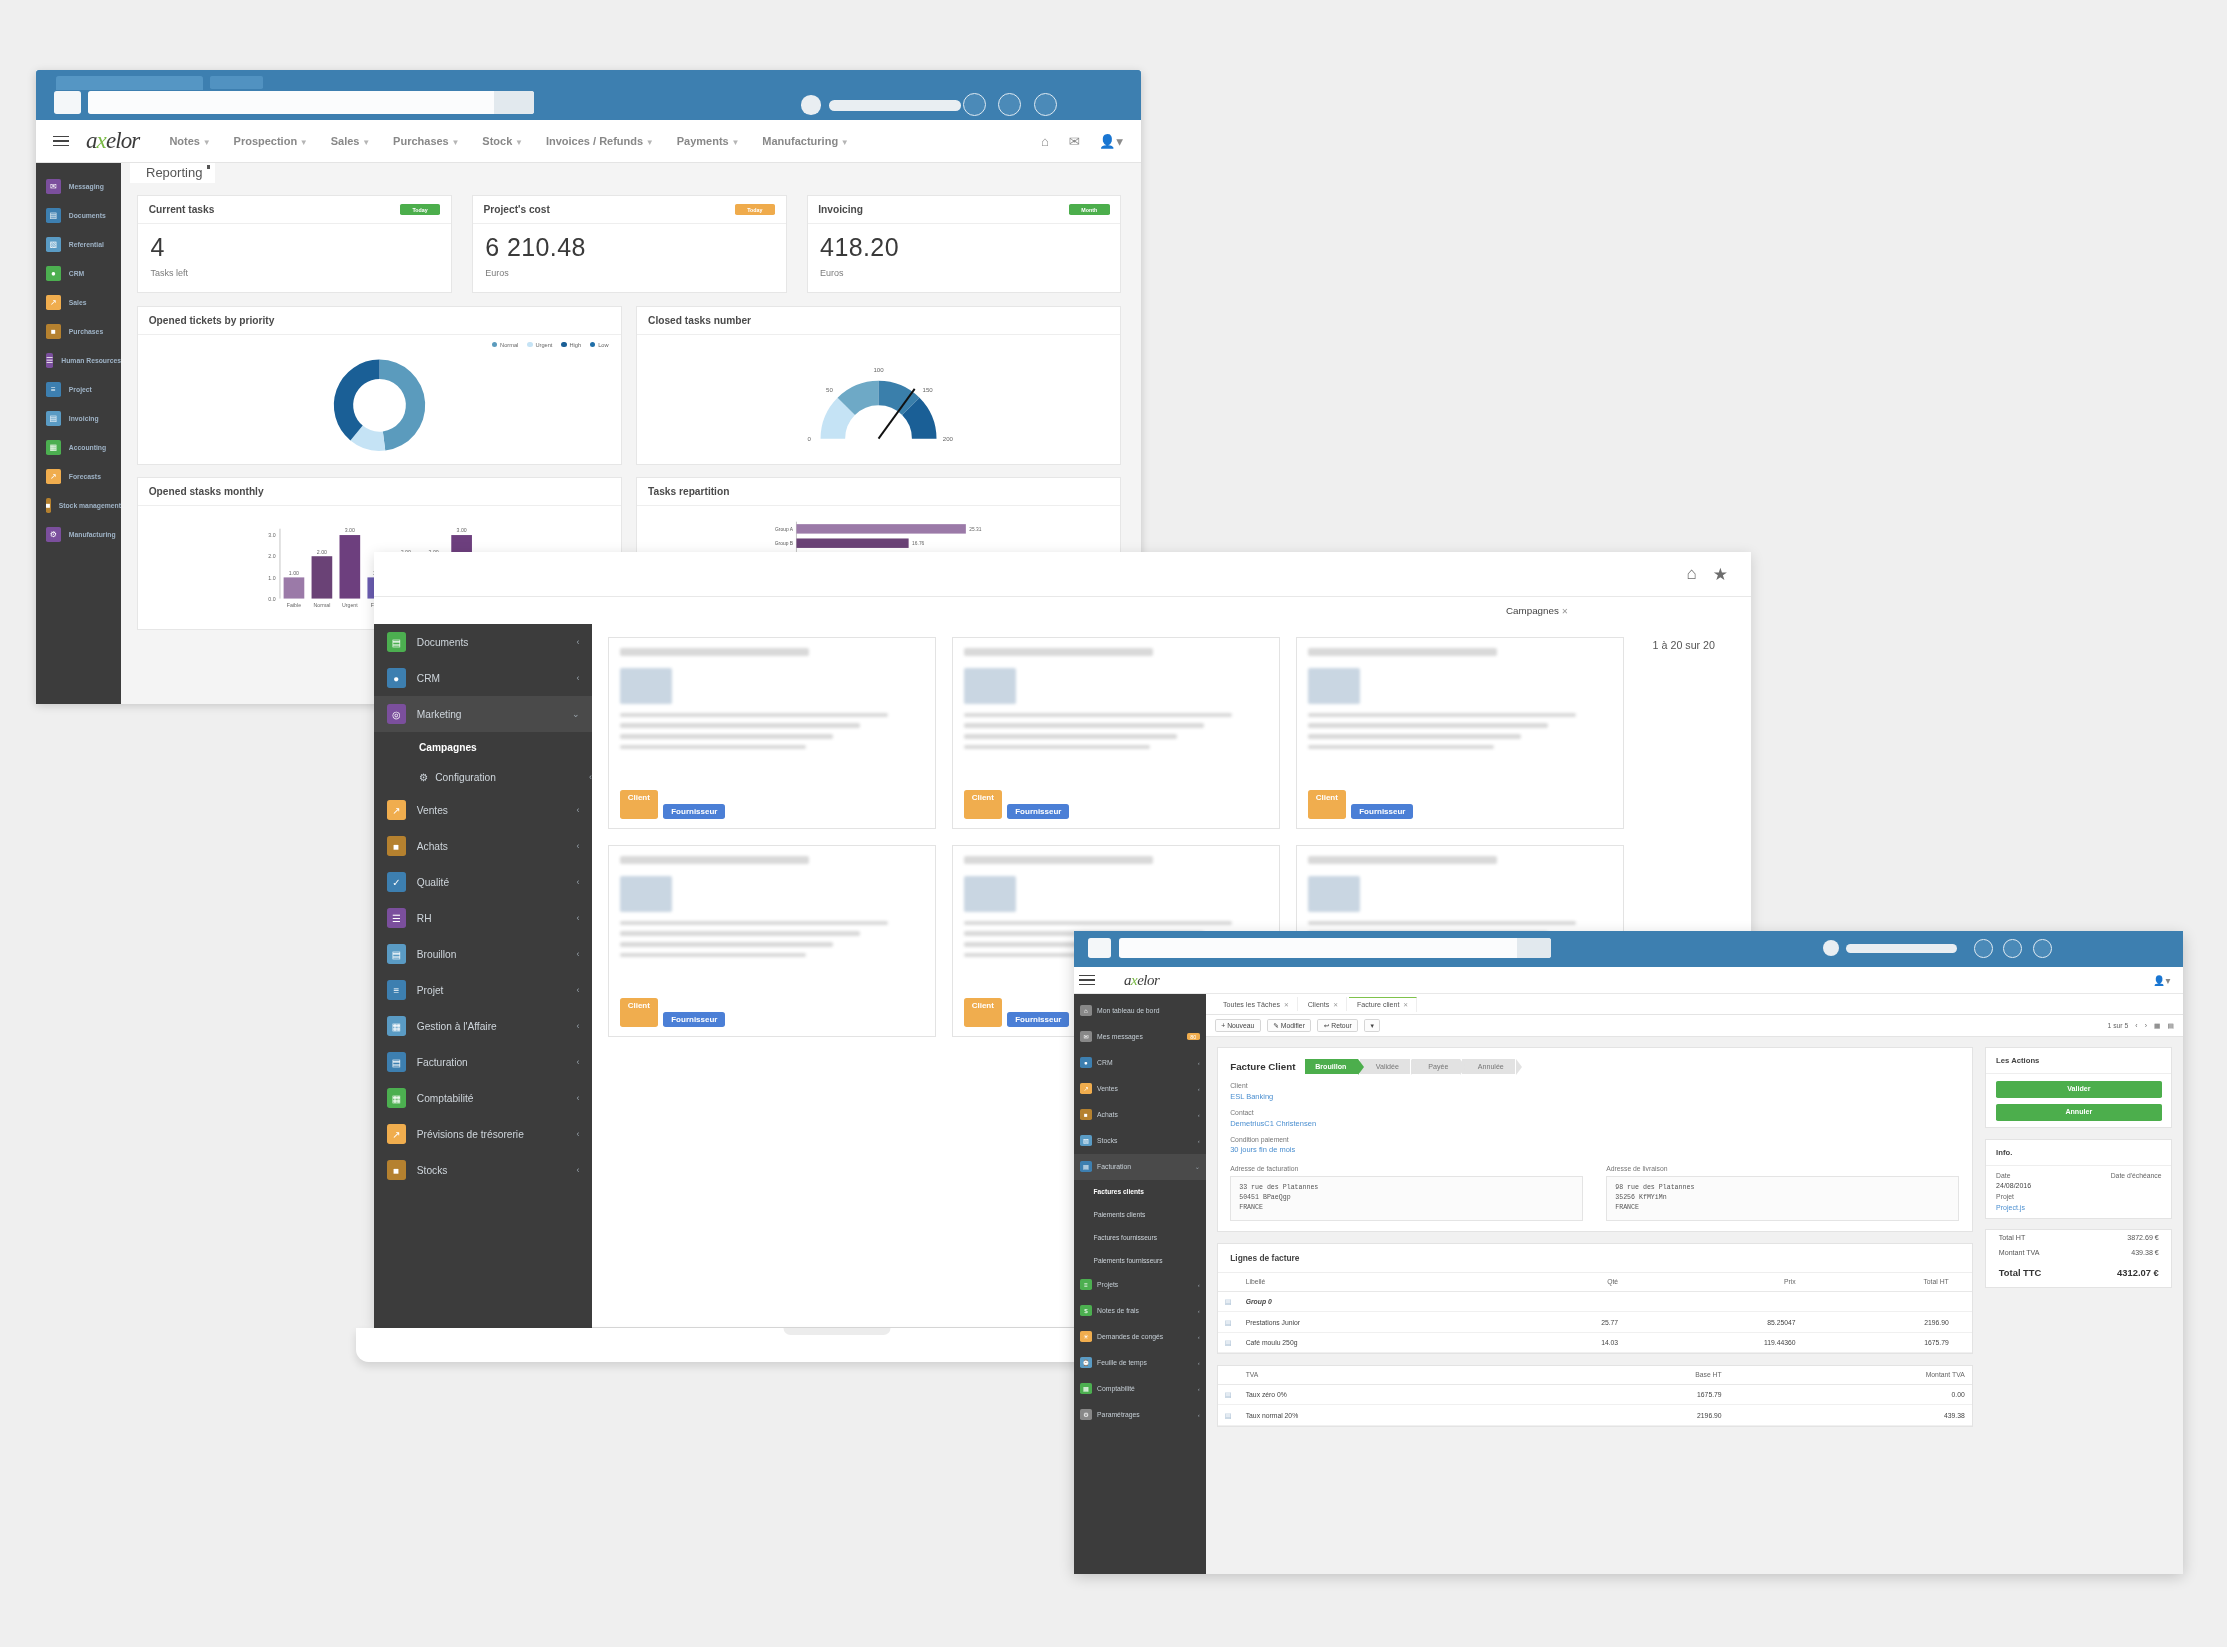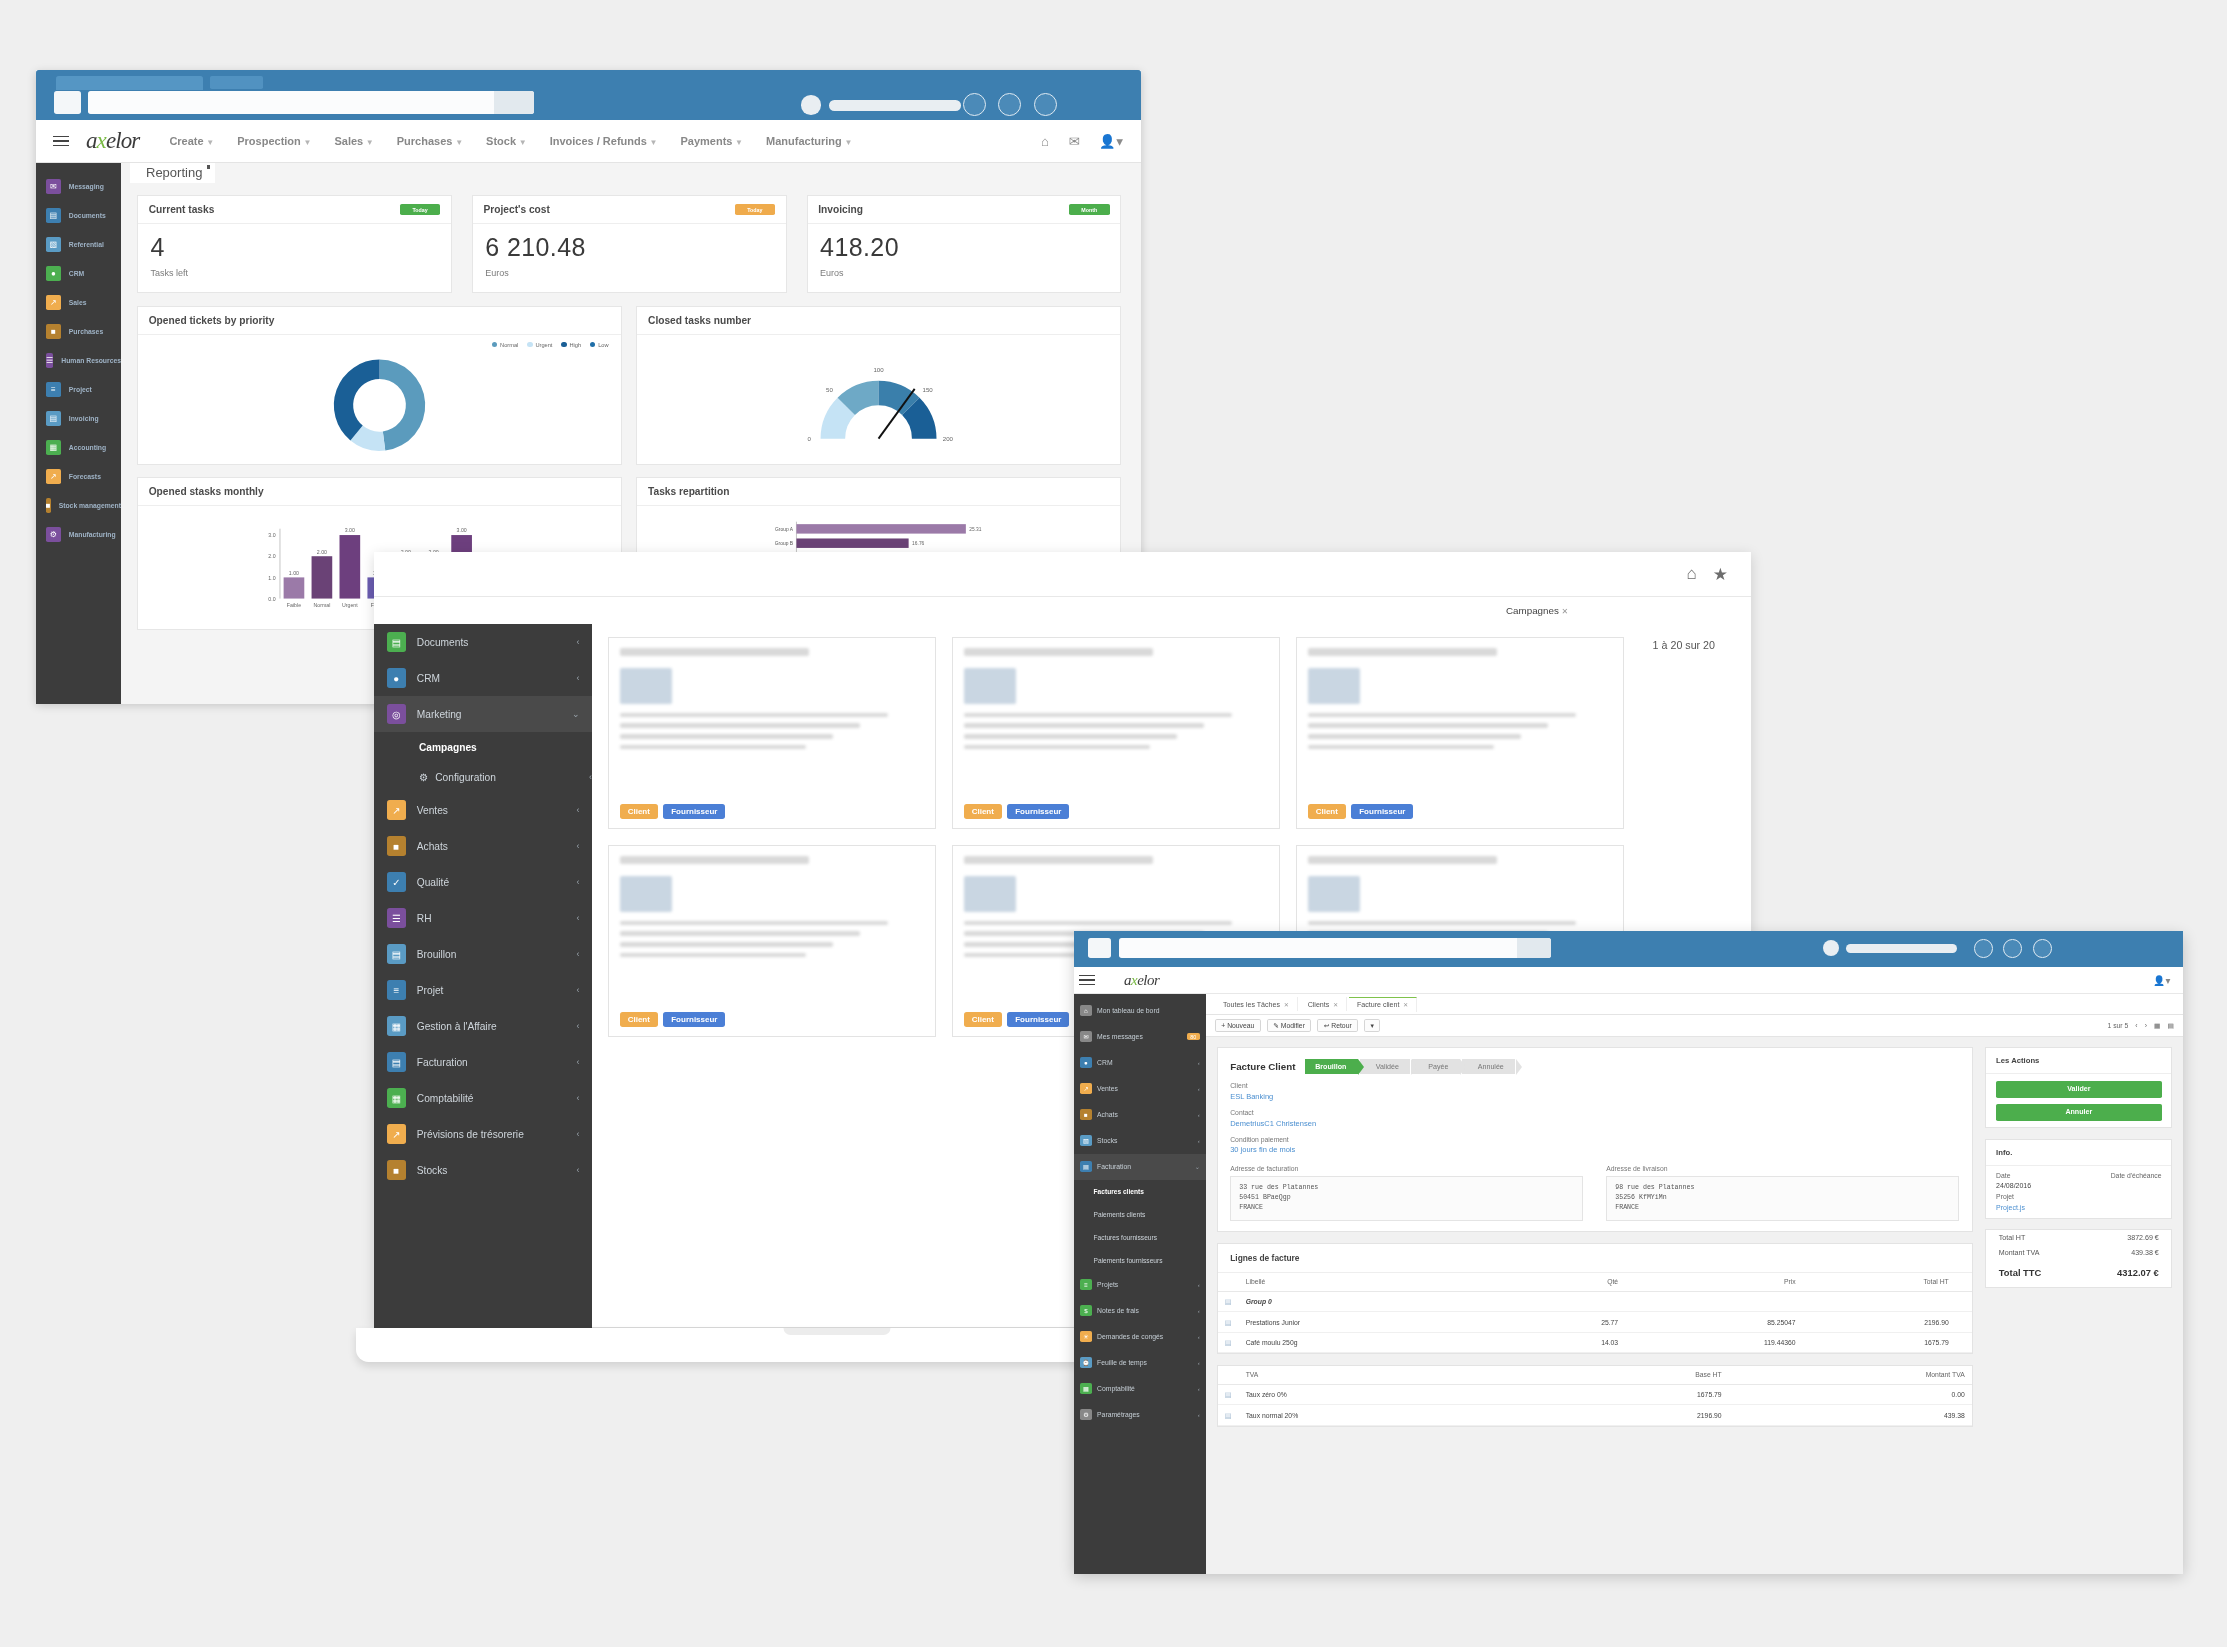--- a/index.html
+++ b/index.html
@@ -79,21 +79,21 @@
   .m-item.active { background:#4a4a4a; }
   .m-ic { width:19.6px; height:19.6px; border-radius:2.7px; display:flex; align-items:center; justify-content:center; font-size:9.8px; color:#fff;}
   .m-arrow { margin-left:auto; font-size:9px; color:#9aa4ac;}
   .m-sub { height:30px; display:flex; align-items:center; padding-left:45px; color:#fff; font-size:10.2px; font-weight:bold;}
   .m-sub.cfg { color:#cfd6dc; font-weight:normal; gap:7.1px;}
   .w2-cards { flex:1; padding:12.5px 0 0 16px; display:flex; flex-wrap:wrap; gap:16px; align-content:flex-start; overflow:hidden;}
   .ccard { width:328px; height:192px; border:0.9px solid #e3e3e3; background:#fff; padding:10.7px; position:relative;}
   .blur-line { background:#d9d9d9; border-radius:1.8px; filter:blur(1.4px);}
   .tagrow { position:absolute; bottom:9px; left:10.7px; display:flex; gap:5.3px;}
   .tag { font-size:8px; color:#fff; padding:2.7px 8px; border-radius:2.7px; font-weight:bold;}
-  .tag.cl{background:#f0ad4e;} .tag.fo{background:#4b7fd6;}
+  .tag.cl{background:#f0ad4e;} .tag.fo{background:#4b7fd6;margin-top:14px;}
 
   .laptop-base { position:absolute; left:356px; top:1328px; width:962px; height:34px; background:#fff; border-radius:0 0 12.5px 12.5px; box-shadow:0 4.5px 8px rgba(0,0,0,.12);}
   .laptop-base:after{content:""; position:absolute; left:50%; transform:translateX(-50%); top:0; width:107px; height:7.1px; background:#ececec; border-radius:0 0 7.1px 7.1px;}
 
   
   #win3 { left:1074px; top:931px; width:1109px; height:642px; box-shadow:0 3.6px 14.3px rgba(0,0,0,.2); }
   .w3-chrome { height:36px; background:#3d7fb0; position:relative;}
   .w3-back { position:absolute; left:14.3px; top:7.1px; width:23px; height:19.6px; background:#f4f7f9; border-radius:2.7px;}
   .w3-url { position:absolute; left:45px; top:7.1px; width:432px; height:19.6px; background:#fbfcfd; border-radius:2.7px;}
   .w3-url-go{position:absolute; right:0;top:0;width:34px;height:19.6px;background:#e2e9ee;border-radius:0 2.7px 2.7px 0;}
@@ -173,21 +173,21 @@
   </div>
 
   <div class="app-header">
     <div class="burger">
         <span></span>
         <span></span>
         <span></span>
       </div>
     <div class="brand">a<span class="x">x</span>elor</div>
     <div class="topmenu">
-      <span class="mi"><span>Create</span><span class="caret">▼</span></span>
+      <span class="mi"><span>Notes</span><span class="caret">▼</span></span>
       <span class="mi"><span>Prospection</span><span class="caret">▼</span></span>
       <span class="mi"><span>Sales</span><span class="caret">▼</span></span>
       <span class="mi"><span>Purchases</span><span class="caret">▼</span></span>
       <span class="mi"><span>Stock</span><span class="caret">▼</span></span>
       <span class="mi"><span>Invoices / Refunds</span><span class="caret">▼</span></span>
       <span class="mi"><span>Payments</span><span class="caret">▼</span></span>
       <span class="mi"><span>Manufacturing</span><span class="caret">▼</span></span>
     </div>
     <div class="hdr-right">
       <span>⌂</span>

